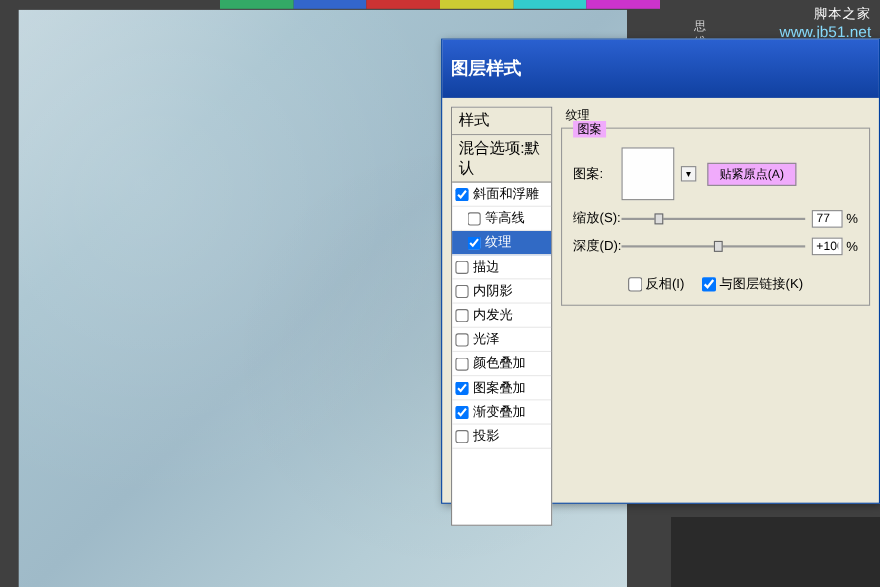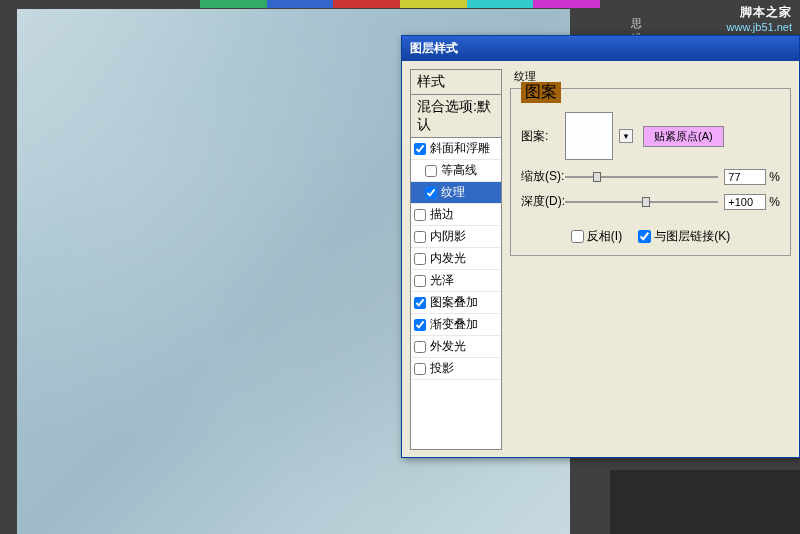--- a/index.html
+++ b/index.html
@@ -1,43 +1,43 @@
 <!DOCTYPE html>
 <html><head>
 <meta charset="utf-8">
 <style>
 * { margin: 0; padding: 0; box-sizing: border-box; font-family: "Microsoft YaHei", "SimSun", sans-serif; font-size: 12px; }
 body { width: 800px; height: 534px; background: #404040; overflow: hidden; position: relative; }
 .canvas-bg { position: absolute; left: 17px; top: 9px; width: 553px; height: 525px; background: linear-gradient(135deg, #c3d6de 0%, #a8c4d0 25%, #9fbac8 50%, #b5cdd6 75%, #c8dae0 100%); }
 .canvas-bg::before { content:""; position:absolute; inset:0; background-image: radial-gradient(circle at 20% 30%, rgba(255,255,255,0.15) 0%, transparent 50%), radial-gradient(circle at 70% 60%, rgba(0,0,0,0.03) 0%, transparent 40%); }
 .watermark { position: absolute; top: 4px; right: 8px; color: #fff; font-size: 13px; text-align: right; }
-.watermark .line1 { font-weight: bold; letter-spacing: 1px; }
-.watermark .line2 { color: #88ddff; font-size: 11px; }
+.watermark .line1 { font-weight: normal; letter-spacing: 1px; }
+.watermark .line2 { color: #88ddff; font-size: 14px; }
 .dialog { position: absolute; left: 401px; top: 35px; width: 399px; height: 423px; background: #ece9d8; border: 1px solid #0040a0; box-shadow: 2px 2px 8px rgba(0,0,0,0.4); }
-.dialog-title { background: linear-gradient(to bottom, #2a60d0 0%, #1040a0 100%); color: #fff; padding: 4px 8px; font-weight: bold; font-size: 12px; }
+.dialog-title { background: linear-gradient(to bottom, #2a60d0 0%, #1040a0 100%); color: #fff; padding: 16px 8px; font-weight: bold; font-size: 16px; }
 .dialog-body { display: flex; padding: 8px; gap: 8px; height: calc(100% - 24px); }
 .style-list { width: 92px; border: 1px solid #888; background: #fff; }
 .style-list .hdr { background: #ece9d8; border-bottom: 1px solid #888; padding: 3px 6px; font-size: 14px; }
 .style-list .row { display: flex; align-items: center; padding: 2px 3px; font-size: 11px; border-bottom: 1px solid #e8e8e8; }
 .style-list .row.sub { padding-left: 14px; }
 .style-list .row.sel { background: #316ac5; color: #fff; }
 .style-list input[type=checkbox] { margin-right: 4px; width: 12px; height: 12px; }
 .settings { flex: 1; position: relative; }
 .fieldset { border: 1px solid #999; padding: 8px 10px 10px; margin-top: 4px; }
-.fieldset-label { position: relative; top: -15px; background: #a16207; padding: 0 4px; display: inline-block; font-size: 16px; }
+.fieldset-label { position: relative; top: -15px; background: #f0abfc; padding: 0 4px; display: inline-block; font-size: 11px; }
 .frow { display: flex; align-items: center; margin-bottom: 8px; font-size: 11px; }
 .frow .lab { width: 44px; }
 .swatch { width: 48px; height: 48px; border: 1px solid #888; background: #fefefe; display: inline-block; margin-right: 6px; }
 .dd-icon { width: 14px; height: 14px; border: 1px solid #888; background: #f4f4f4; display: inline-flex; align-items: center; justify-content: center; margin-right: 10px; font-size: 9px; }
 .btn { border: 1px solid #888; background: #f0abfc; padding: 2px 10px; font-size: 11px; display: inline-block; }
 .slider-wrap { display: flex; align-items: center; flex: 1; }
 .slider { position: relative; flex: 1; height: 14px; margin-right: 6px; }
 .slider .track { position: absolute; top: 6px; left: 0; right: 0; height: 2px; background: #999; }
 .slider .thumb { position: absolute; top: 2px; width: 8px; height: 10px; background: #ddd; border: 1px solid #666; }
-.num-input { width: 42px; border: 1px solid #888; padding: 1px 3px; font-size: 11px; background: #fff; }
+.num-input { width: 28px; border: 1px solid #888; padding: 1px 3px; font-size: 11px; background: #fff; }
 .pct { margin-left: 3px; }
 .chk-row { margin-top: 18px; display: flex; gap: 16px; justify-content: center; font-size: 11px; }
 .chk-row label { display: flex; align-items: center; gap: 3px; }
 .dark-panel { position: absolute; right: 0; top: 470px; width: 190px; height: 64px; background: #2a2a2a; }
 .top-strip { position:absolute; top:0; right:200px; height:8px; width:400px; display:flex; }
 .top-strip span { flex:1; }
 </style>
 </head>
 <body>
 
@@ -87,30 +87,30 @@
           </div>
           <div class="row">
             <input type="checkbox" style="">
             <span>内发光</span>
           </div>
           <div class="row">
             <input type="checkbox" style="">
             <span>光泽</span>
           </div>
           <div class="row">
+            <input type="checkbox" style="">
+            <span>颜色叠加</span>
+          </div>
+          <div class="row">
             <input type="checkbox" checked="" style="">
             <span>图案叠加</span>
           </div>
           <div class="row">
             <input type="checkbox" checked="" style="">
             <span>渐变叠加</span>
-          </div>
-          <div class="row">
-            <input type="checkbox" style="">
-            <span>外发光</span>
           </div>
           <div class="row">
             <input type="checkbox" style="">
             <span>投影</span>
           </div>
         </div>
     </div>
 
     <div class="settings">
       <div style="font-size:11px;margin-left:4px">纹理</div>

